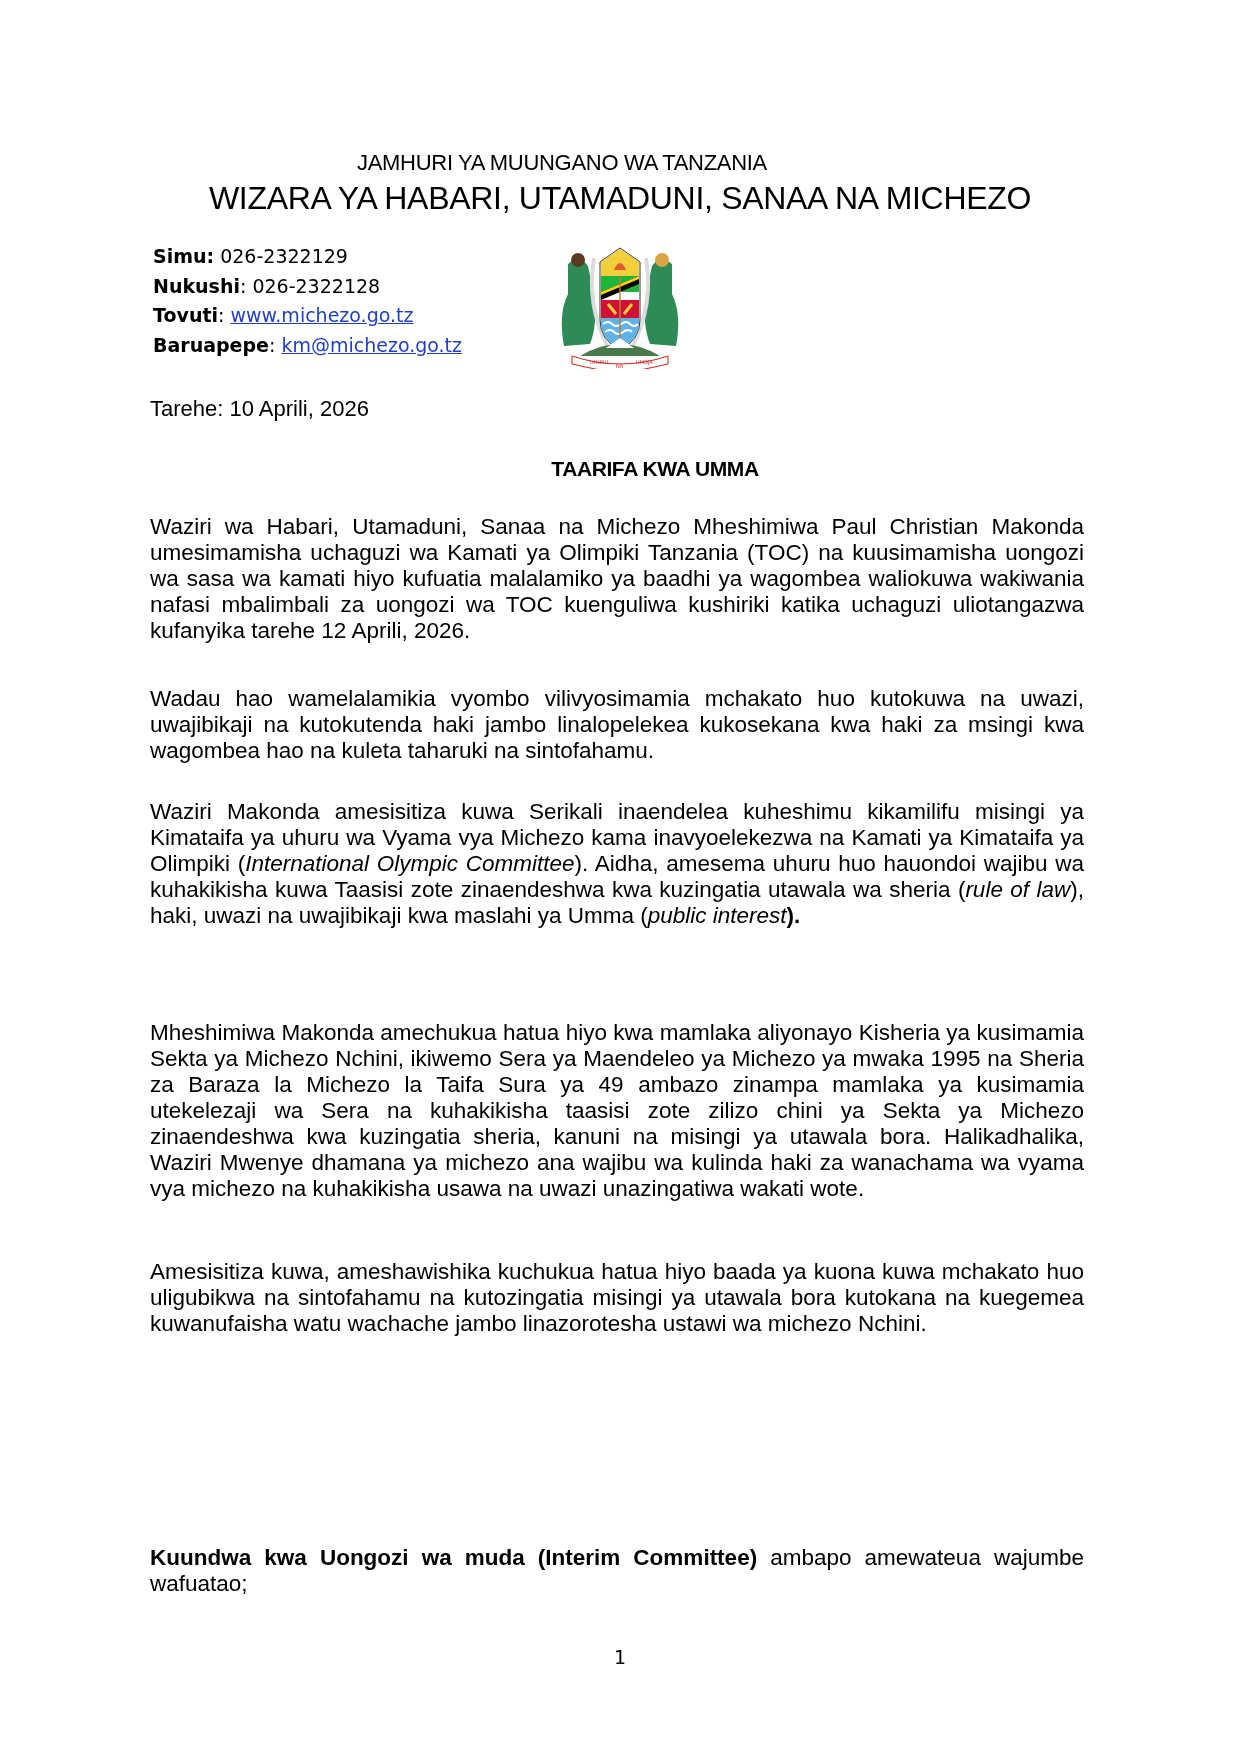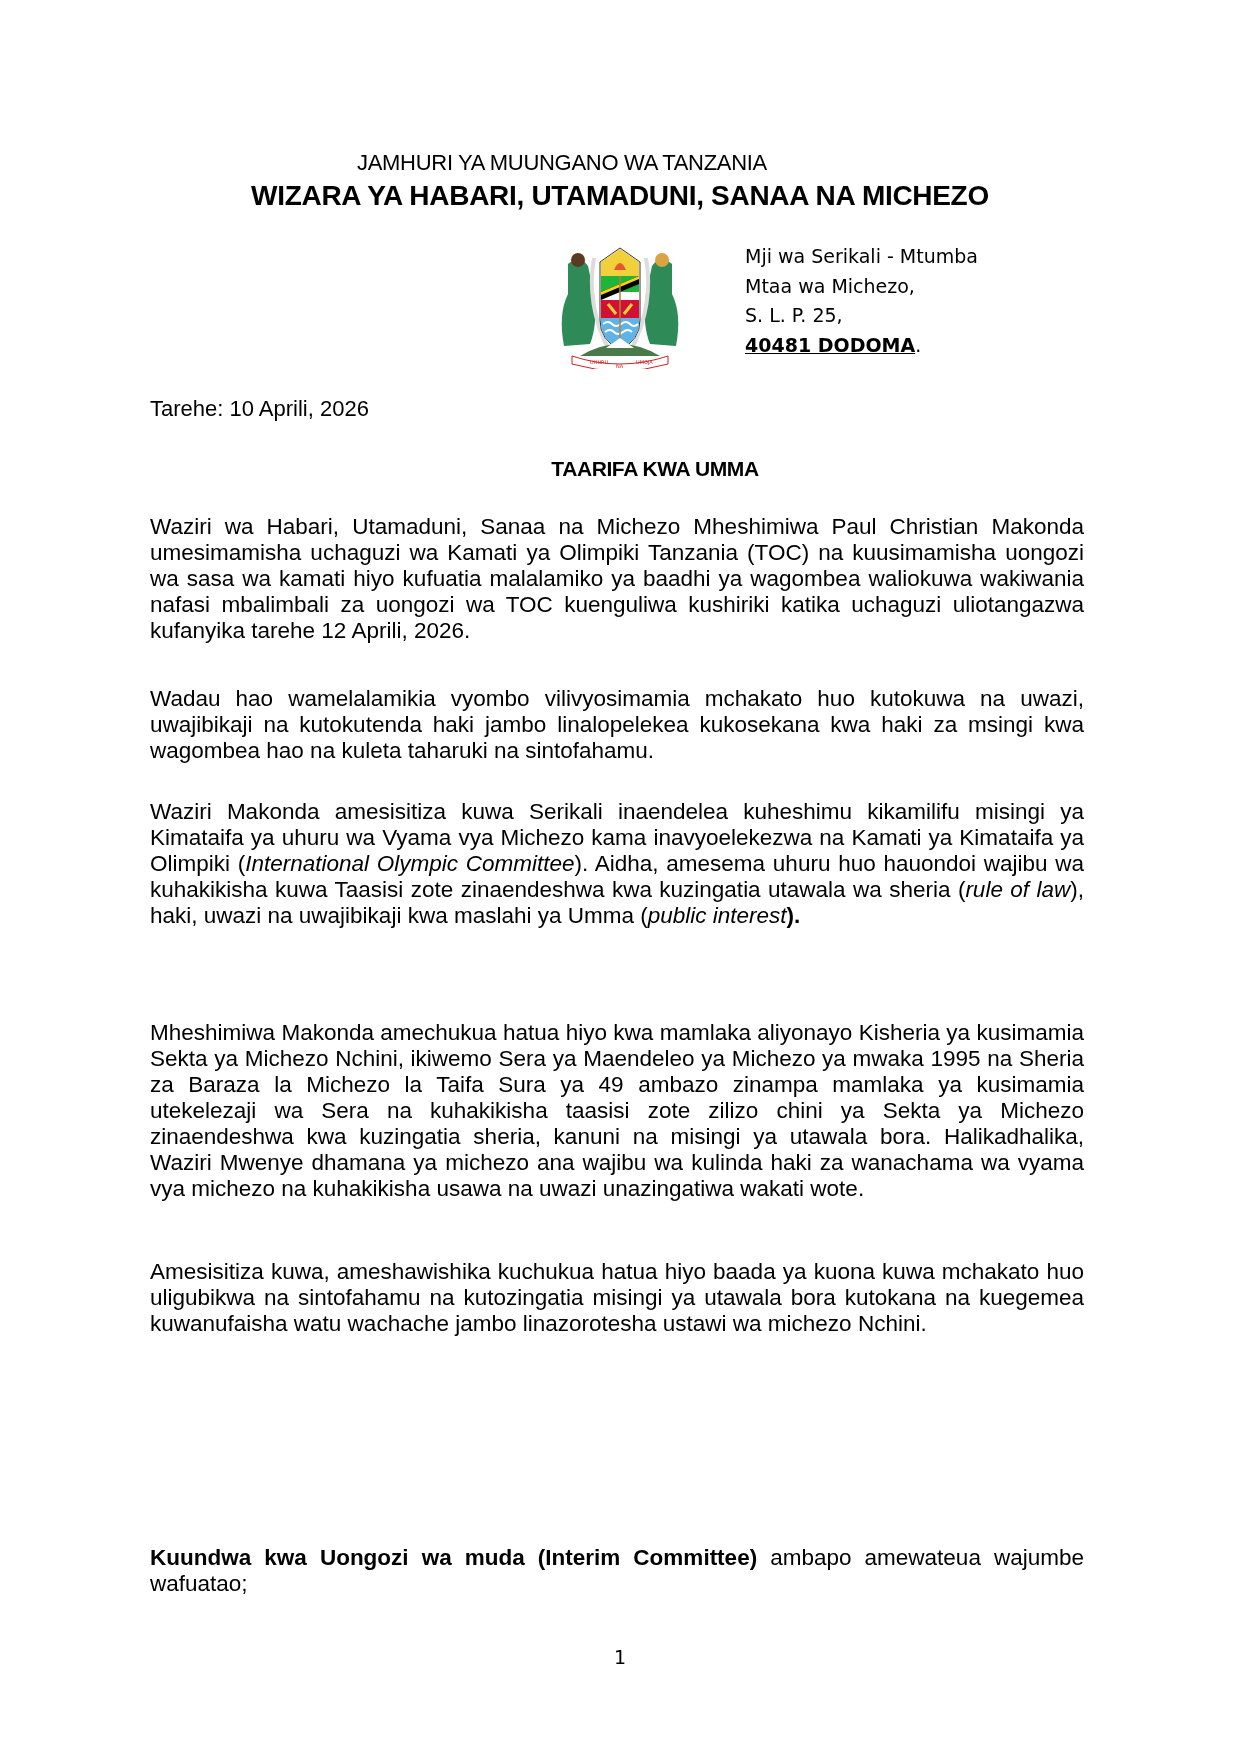--- a/index.html
+++ b/index.html
@@ -1,21 +1,21 @@
 <!DOCTYPE html>
 <html><head>
 <meta charset="utf-8">
 <style>
   html, body { margin:0; padding:0; background:#ffffff; }
   body { width:1240px; height:1755px; position:relative; overflow:hidden; color:#000; }
   .page { position:absolute; left:0; top:0; width:1240px; height:1755px; }
   .hdr1 { position:absolute; top:150px; left:0; width:1124px; text-align:center;
           font-family:"Liberation Sans", sans-serif; font-size:22px; letter-spacing:-0.3px; }
   .hdr2 { position:absolute; top:180px; left:0; width:1240px; text-align:center;
-          font-family:"Liberation Sans", sans-serif; font-size:28px; font-weight:bold; letter-spacing:-0.3px; }
+          font-family:"Liberation Sans", sans-serif; font-size:32px; font-weight:normal; letter-spacing:-0.3px; }
   .contact { position:absolute; font-family:"DejaVu Sans", sans-serif; font-size:19px; line-height:29.5px; }
   .contact.left { left:153px; top:242px; }
   .contact.right { left:745px; top:242px; }
   .contact .lbl { font-weight:bold; }
   .contact a { color:#1f3fbf; text-decoration:underline; }
   .u { text-decoration:underline; font-weight:bold; }
   .crest { position:absolute; left:550px; top:244px; width:140px; height:125px; }
   .date { position:absolute; left:150px; top:396px; font-family:"Liberation Sans", sans-serif; font-size:22px; }
   .title { position:absolute; top:457px; left:0; width:1240px; text-align:center;
            font-family:"Liberation Sans", sans-serif; font-size:21px; font-weight:bold; letter-spacing:-0.4px;padding-left:35px; }
@@ -33,20 +33,26 @@
              font-family:"DejaVu Sans", sans-serif; font-size:19px; }
 </style>
 </head>
 <body>
 
 <div class="page">
 
   <div class="hdr1">JAMHURI YA MUUNGANO WA TANZANIA</div>
   <div class="hdr2">WIZARA YA HABARI, UTAMADUNI, SANAA NA MICHEZO</div>
 
+  <div class="contact left">
+    <div><span class="lbl">Simu</span><span class="lbl">:</span> <span>026-2322129</span></div>
+    <div><span class="lbl">Nukushi</span>: <span>026-2322128</span></div>
+    <div><span class="lbl">Tovuti</span>: <a>www.michezo.go.tz</a></div>
+    <div><span class="lbl">Baruapepe</span>: <a>km@michezo.go.tz</a></div>
+  </div>
 
   <div class="crest">
     <svg width="140" height="125" viewBox="0 0 140 125">
 
       <path d="M18 20 Q30 10 38 22 L44 50 Q48 80 40 100 L14 102 Q8 70 18 50 Z" fill="#2e8b57"></path>
       <circle cx="28" cy="16" r="7" fill="#5a3a22"></circle>
 
       <path d="M122 20 Q110 10 102 22 L96 50 Q92 80 100 100 L126 102 Q132 70 122 50 Z" fill="#2e8b57"></path>
       <circle cx="112" cy="16" r="7" fill="#d9a441"></circle>
 
@@ -69,26 +75,20 @@
       <path d="M30 112 Q70 88 110 112 Z" fill="#4a7a4a"></path>
       <path d="M56 104 L70 94 L84 104 Z" fill="#ffffff"></path>
 
       <path d="M22 112 Q70 128 118 112 L118 120 Q70 134 22 120 Z" fill="#ffffff" stroke="#c22" stroke-width="1"></path>
       <text x="40" y="120" font-family="DejaVu Sans, sans-serif" font-size="5" fill="#c22">UHURU</text>
       <text x="66" y="124" font-family="DejaVu Sans, sans-serif" font-size="5" fill="#c22">NA</text>
       <text x="86" y="120" font-family="DejaVu Sans, sans-serif" font-size="5" fill="#c22">UMOJA</text>
     </svg>
   </div>
 
-  <div class="contact right">
-    <div>Mji wa Serikali - Mtumba</div>
-    <div>Mtaa wa Michezo,</div>
-    <div>S. L. P. 25,</div>
-    <div><span class="u">40481 DODOMA</span><span>.</span></div>
-  </div>
 
   <div class="date">Tarehe: 10 Aprili, 2026</div>
 
   <div class="title">TAARIFA KWA UMMA</div>
 
   <div class="body p1">
     <p>Waziri wa Habari, Utamaduni, Sanaa na Michezo Mheshimiwa Paul Christian Makonda umesimamisha uchaguzi wa Kamati ya Olimpiki Tanzania (TOC) na kuusimamisha uongozi wa sasa wa kamati hiyo kufuatia malalamiko ya baadhi ya wagombea waliokuwa wakiwania nafasi mbalimbali za uongozi wa TOC kuenguliwa kushiriki katika uchaguzi uliotangazwa kufanyika tarehe 12 Aprili, 2026.</p>
   </div>
 
   <div class="body p2">

